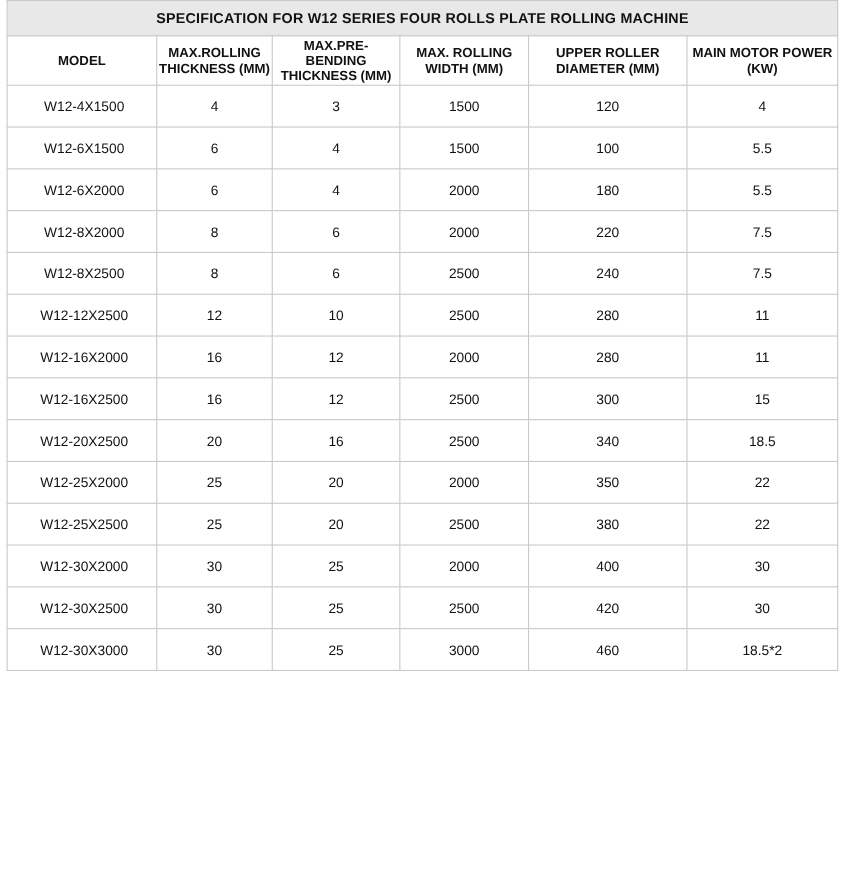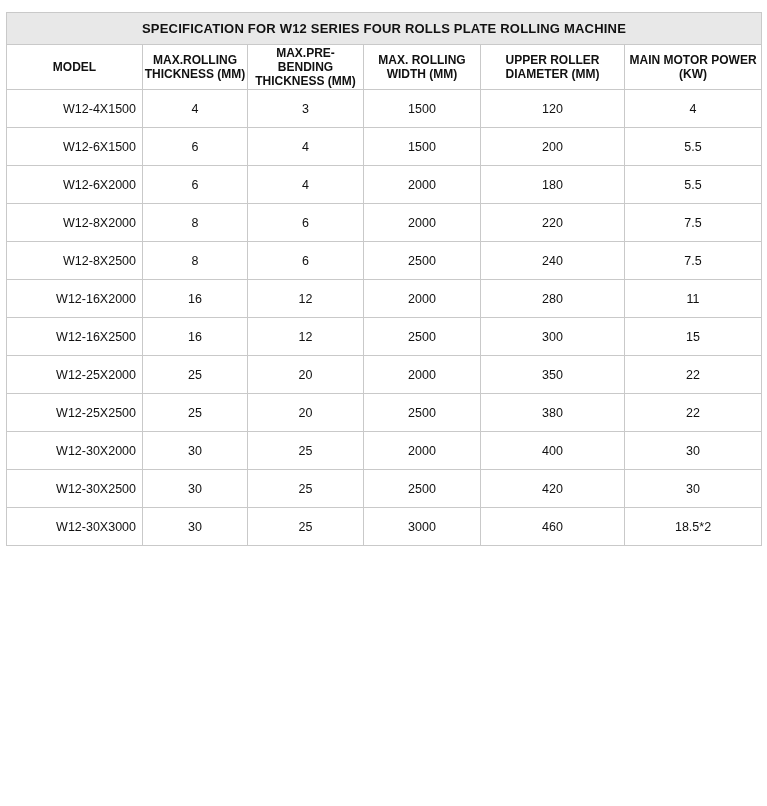--- a/index.html
+++ b/index.html
@@ -10,21 +10,21 @@
   body {
     width: 767px;
     height: 806px;
     font-family: "Liberation Sans", sans-serif;
     color: #111111;
     overflow: hidden;
   }
   .spec-wrap {
     width: 755px;
     margin: 0 auto;
-    padding-top: 12px;
+    padding-top: 0;
     box-sizing: border-box;
   }
   table.spec {
     width: 100%;
     border-collapse: collapse;
     table-layout: fixed;
     font-size: 12px;
   }
   table.spec td, table.spec th {
     border: 1px solid #c9c9c9;
@@ -41,21 +41,21 @@
     color: #111;
   }
   tbody td {
     height: 38px;
     padding: 4px 6px;
     text-align: center;
     font-size: 12.5px;
     color: #111;
   }
   tbody td.model {
-    text-align: right;
+    text-align: center;
     padding-left: 10px;
   }
   
   col.c0 { width: 136px; }
   col.c1 { width: 105px; }
   col.c2 { width: 116px; }
   col.c3 { width: 117px; }
   col.c4 { width: 144px; }
   col.c5 { width: 137px; }
 </style>
@@ -92,21 +92,21 @@
           <td>3</td>
           <td>1500</td>
           <td>120</td>
           <td>4</td>
         </tr>
         <tr>
           <td class="model">W12-6X1500</td>
           <td>6</td>
           <td>4</td>
           <td>1500</td>
-          <td>200</td>
+          <td>100</td>
           <td>5.5</td>
         </tr>
         <tr>
           <td class="model">W12-6X2000</td>
           <td>6</td>
           <td>4</td>
           <td>2000</td>
           <td>180</td>
           <td>5.5</td>
         </tr>
@@ -118,36 +118,52 @@
           <td>220</td>
           <td>7.5</td>
         </tr>
         <tr>
           <td class="model">W12-8X2500</td>
           <td>8</td>
           <td>6</td>
           <td>2500</td>
           <td>240</td>
           <td>7.5</td>
+        </tr>
+        <tr>
+          <td class="model">W12-12X2500</td>
+          <td>12</td>
+          <td>10</td>
+          <td>2500</td>
+          <td>280</td>
+          <td>11</td>
         </tr>
         <tr>
           <td class="model">W12-16X2000</td>
           <td>16</td>
           <td>12</td>
           <td>2000</td>
           <td>280</td>
           <td>11</td>
         </tr>
         <tr>
           <td class="model">W12-16X2500</td>
           <td>16</td>
           <td>12</td>
           <td>2500</td>
           <td>300</td>
           <td>15</td>
+        </tr>
+        <tr>
+          <td class="model">W12-20X2500</td>
+          <td>20</td>
+          <td>16</td>
+          <td>2500</td>
+          <td>340</td>
+          <td>18.5</td>
         </tr>
         <tr>
           <td class="model">W12-25X2000</td>
           <td>25</td>
           <td>20</td>
           <td>2000</td>
           <td>350</td>
           <td>22</td>
         </tr>
         <tr>

